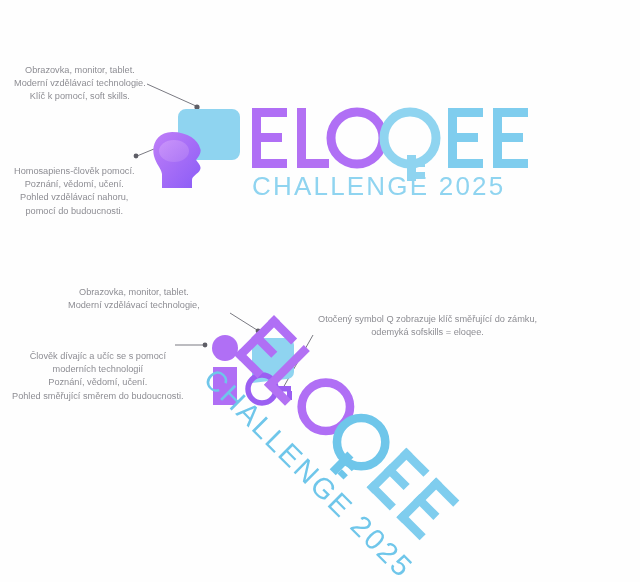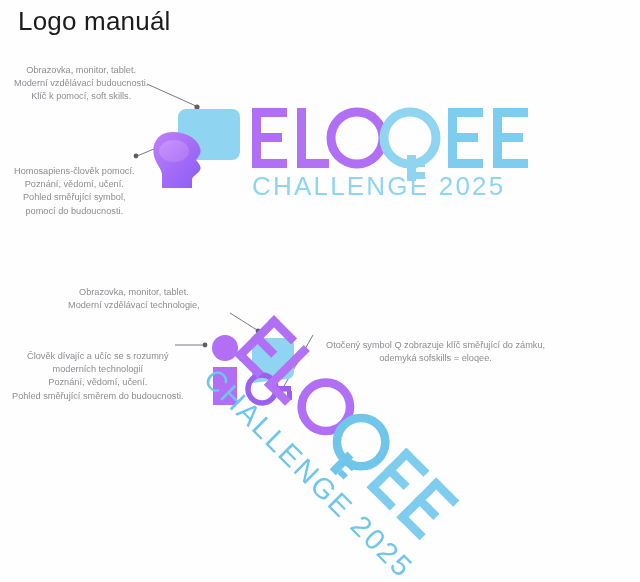--- a/index.html
+++ b/index.html
@@ -48,37 +48,36 @@
     transform: rotate(45deg);
     transform-origin: 128px 96px;
   }
   .icon-row { position: absolute; }
 </style>
 </head>
 <body>
 
 <div id="page">
 
-  <div class="page-title">Logo manuál</div>
 
   <div class="annot" style="left:14px; top:64px;">
     <div>Obrazovka, monitor, tablet.</div>
-    <div>Moderní vzdělávací budoucnosti.</div>
+    <div>Moderní vzdělávací technologie.</div>
     <div>Klíč k pomocí, soft skills.</div>
   </div>
 
   <svg class="leader" style="left:0; top:0;" width="640" height="582">
     <line x1="147" y1="84" x2="196" y2="106"></line>
     <circle cx="197" cy="107" r="2.6"></circle>
   </svg>
 
   <div class="annot" style="left:14px; top:165px;">
     <div>Homosapiens-člověk pomocí.</div>
     <div>Poznání, vědomí, učení.</div>
-    <div>Pohled směřující symbol,</div>
+    <div>Pohled vzdělávací nahoru,</div>
     <div>pomocí do budoucnosti.</div>
   </div>
 
   <svg class="leader" style="left:0; top:0;" width="640" height="582">
     <line x1="137" y1="156" x2="166" y2="144"></line>
     <circle cx="136" cy="156" r="2.4"></circle>
   </svg>
 
   <svg id="logo-main" viewBox="0 0 380 100">
     <defs>
@@ -150,32 +149,32 @@
     <div>Obrazovka, monitor, tablet.</div>
     <div>Moderní vzdělávací technologie,</div>
   </div>
 
   <svg class="leader" style="left:0; top:0;" width="640" height="582">
     <line x1="230" y1="313" x2="257" y2="330"></line>
     <circle cx="258" cy="331" r="2.4"></circle>
   </svg>
 
   <div class="annot" style="left:12px; top:350px;">
-    <div>Člověk dívajíc a učíc se s rozumný</div>
+    <div>Člověk dívajíc a učíc se s pomocí</div>
     <div>moderních technologií</div>
     <div>Poznání, vědomí, učení.</div>
     <div>Pohled směřující směrem do budoucnosti.</div>
   </div>
 
   <svg class="leader" style="left:0; top:0;" width="640" height="582">
     <line x1="175" y1="345" x2="204" y2="345"></line>
     <circle cx="205" cy="345" r="2.4"></circle>
   </svg>
 
-  <div class="annot" style="left:326px; top:313px;margin-top:26px;">
+  <div class="annot" style="left:318px; top:313px;">
     <div>Otočený symbol Q zobrazuje klíč směřující do zámku,</div>
     <div>odemyká sofskills = eloqee.</div>
   </div>
 
   <svg class="leader" style="left:0; top:0;" width="640" height="582">
     <line x1="313" y1="335" x2="283" y2="388"></line>
     <circle cx="282" cy="389" r="2.4"></circle>
   </svg>
 
   <svg class="icon-row" style="left:205px; top:334px;" width="130" height="72" viewBox="0 0 130 72">

